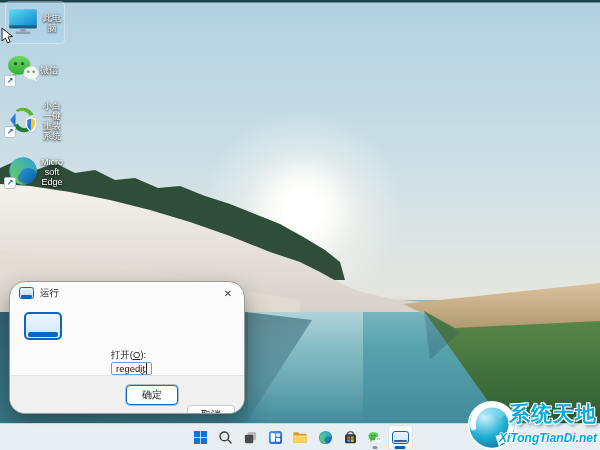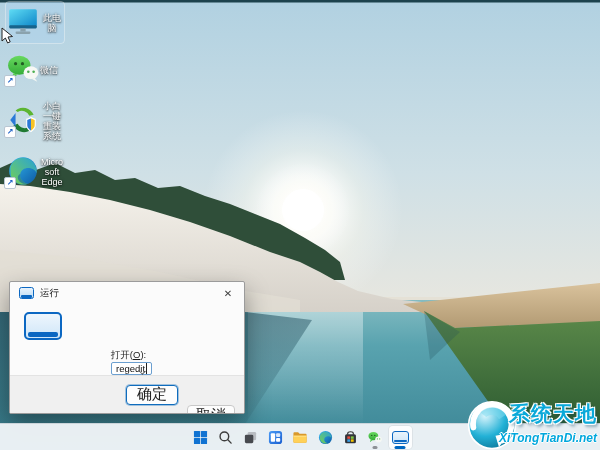--- a/index.html
+++ b/index.html
@@ -18,21 +18,21 @@
   .desk-icon.selected{background:rgba(170,210,240,.38);outline:1px solid rgba(255,255,255,.35);}
   .desk-glyph{width:34px;height:34px;position:relative;display:flex;align-items:center;justify-content:center;}
   .desk-label{margin-top:2px;font-size:9px;line-height:10px;color:#fff;text-align:center;
     text-shadow:0 1px 2px rgba(0,0,0,.85),0 0 3px rgba(0,0,0,.6);max-width:56px;word-break:break-word;}
   .shortcut-badge{position:absolute;left:-2px;bottom:-1px;width:10px;height:10px;background:#fff;
     border:1px solid #b9c6d2;border-radius:2px;font-size:8px;line-height:9px;color:#1e62c8;
     text-align:center;font-weight:bold;}
 
   
   .run-dialog{position:absolute;left:9px;top:281px;width:234px;height:131px;background:#fbfbfb;
-    border:1px solid #9b9b9b;border-radius:2px;box-shadow:0 10px 24px rgba(0,0,0,.38);overflow:hidden;
+    border:1px solid #9b9b9b;border-radius:16px;box-shadow:0 10px 24px rgba(0,0,0,.38);overflow:hidden;
     font-size:9.5px;color:#1b1b1b;}
   .rd-titlebar{height:22px;display:flex;align-items:center;padding-left:9px;position:relative;}
   .rd-title-icon{width:13px;height:10px;border:1.5px solid #0b67c2;border-radius:2.5px;
     background:linear-gradient(#e8f3fc,#bcdcf5);position:relative;}
   .rd-title-icon::after{content:"";position:absolute;left:1px;right:1px;bottom:0.5px;height:2.5px;background:#0b67c2;border-radius:1px;}
   .rd-title{margin-left:6px;font-size:9.5px;color:#191919;}
   .rd-close{position:absolute;right:0;top:0;width:32px;height:22px;display:flex;align-items:center;
     justify-content:center;font-size:10px;color:#404040;border-top-right-radius:8px;cursor:default;}
   .rd-body{padding:4px 12px 0 14px;display:flex;}
   .rd-run-glyph{width:34px;height:24px;margin-top:4px;border:2px solid #0b67c2;border-radius:5px;
@@ -42,21 +42,21 @@
   .rd-open-row{display:flex;align-items:center;padding:0 10px 0 13px;margin-top:9px;flex-direction:column;}
   .rd-open-label{flex:none;}
   .rd-combo{flex:1;height:16px;margin-left:6px;background:#fff;border:1px solid #6b9fd0;border-radius:2px;
     display:flex;align-items:flex-start;padding:0 4px;position:relative;}
   .rd-combo-text{font-size:9.5px;color:#111;}
   .rd-caret{width:1px;height:11px;background:#222;margin-left:1px;}
   .rd-chevron{position:absolute;right:6px;top:5px;width:5px;height:5px;border-right:1.2px solid #5a5a5a;
     border-bottom:1.2px solid #5a5a5a;transform:rotate(45deg) scaleY(.8);}
   .rd-footer{position:absolute;left:0;right:0;bottom:0;height:37px;background:#f0f0f0;border-top:1px solid #e3e3e3;
     display:flex;align-items:center;justify-content:flex-end;gap:9px;padding-right:9px;}
-  .rd-btn{height:18px;background:#fdfdfd;border:1px solid #c8c8c8;border-radius:4px;font-size:15px;
+  .rd-btn{height:18px;background:#fdfdfd;border:1px solid #c8c8c8;border-radius:4px;font-size:10px;
     color:#1b1b1b;display:flex;align-items:center;justify-content:center;cursor:default;}
   .rd-btn.ok{width:50px;border:1px solid #0f6cbd;box-shadow:0 0 0 1px rgba(15,108,189,.35);}
   .rd-btn.cancel{width:46px;margin-top:41px;}
   .rd-btn.browse{width:52px;}
   .ukey{text-decoration:underline;}
 
   
   .taskbar{position:absolute;left:0;bottom:0;width:600px;height:26px;background:rgba(241,244,248,.95);
     border-top:1px solid rgba(120,140,150,.25);display:flex;align-items:center;justify-content:center;}
   .tb-items{display:flex;align-items:center;gap:2px;}

